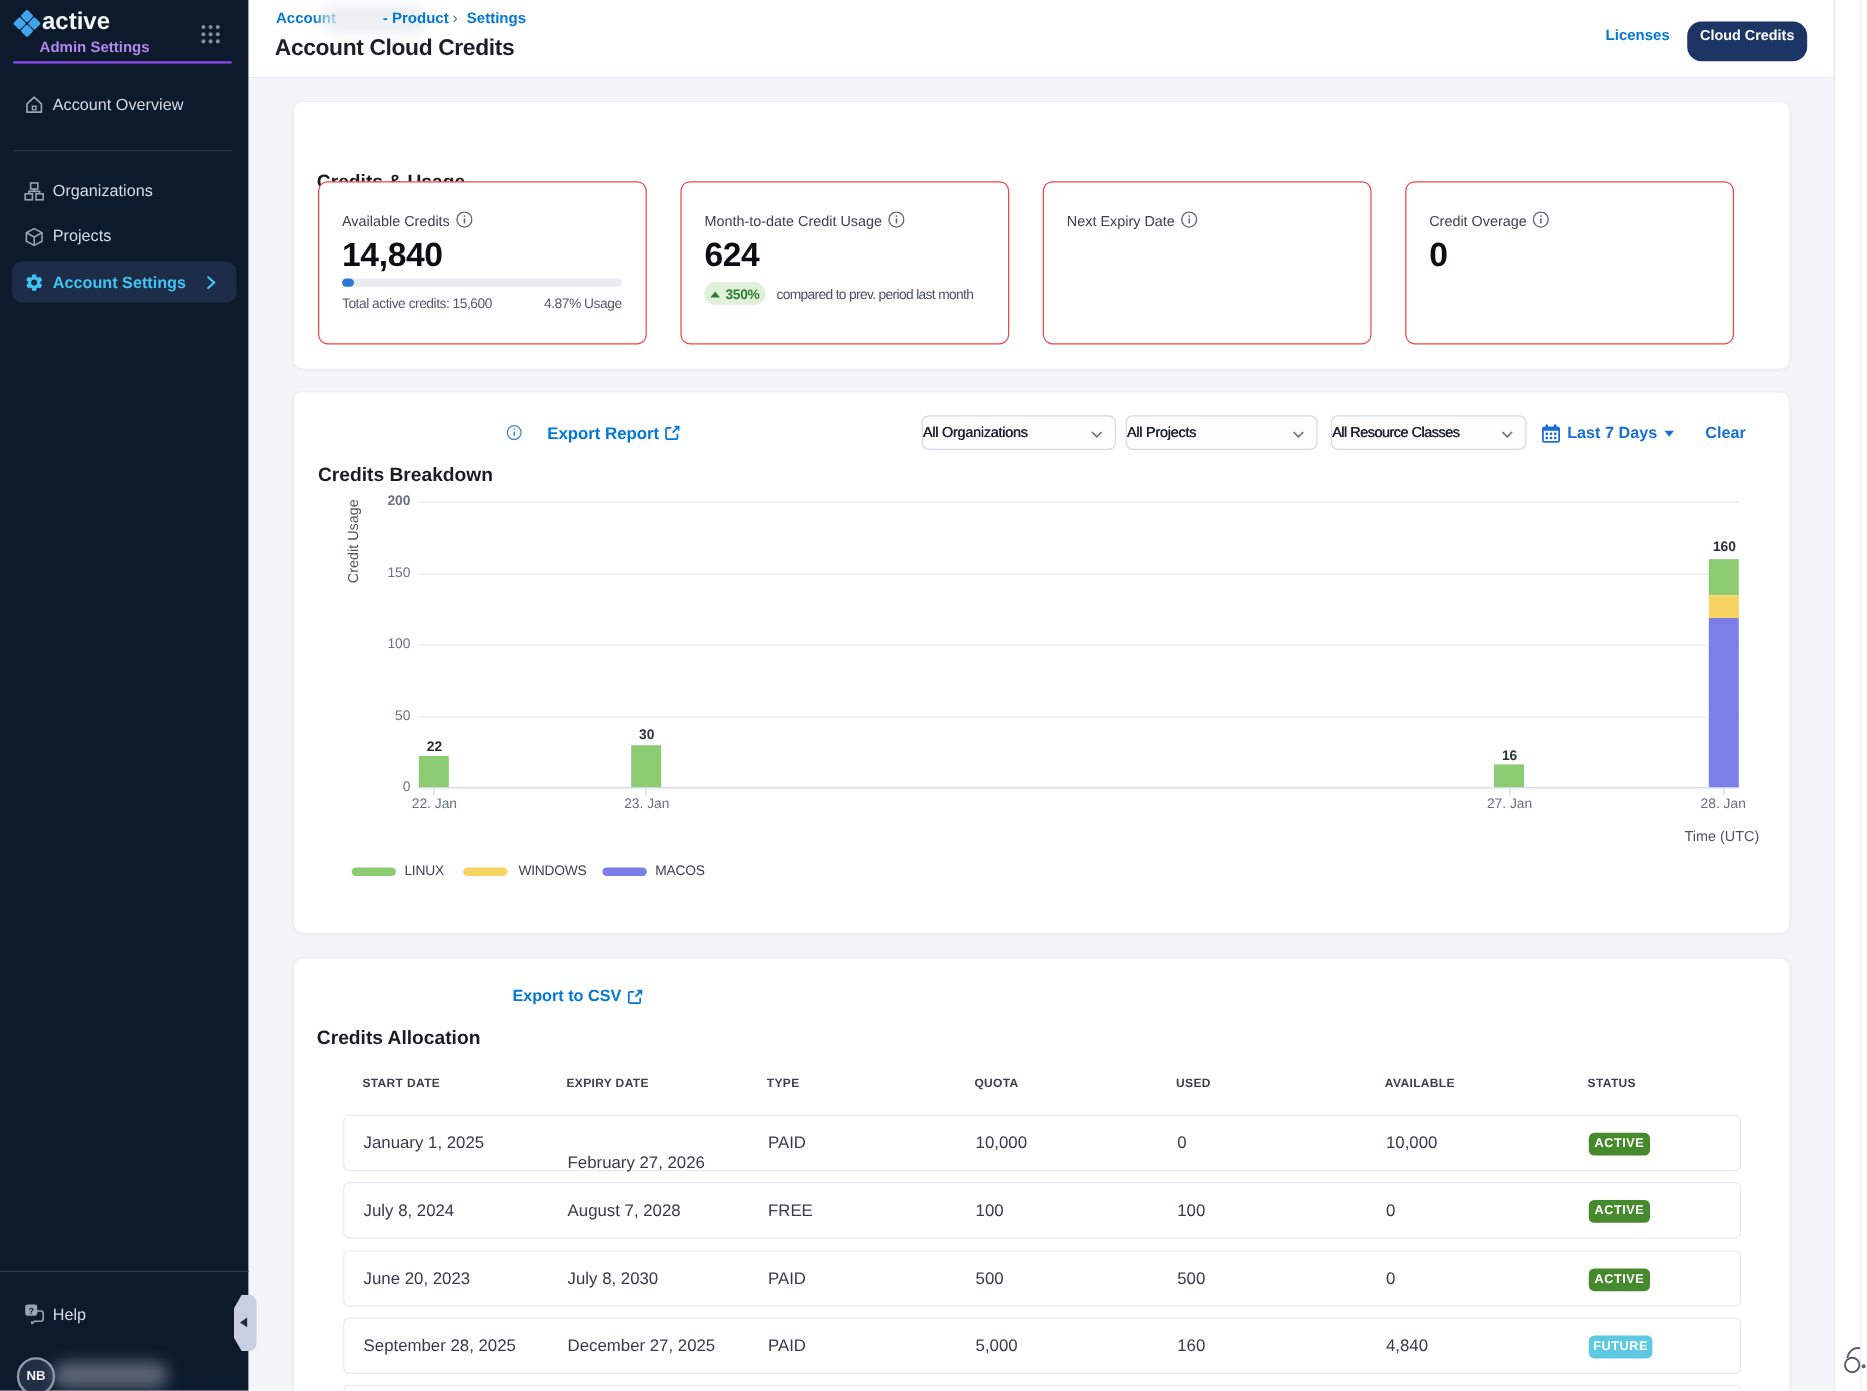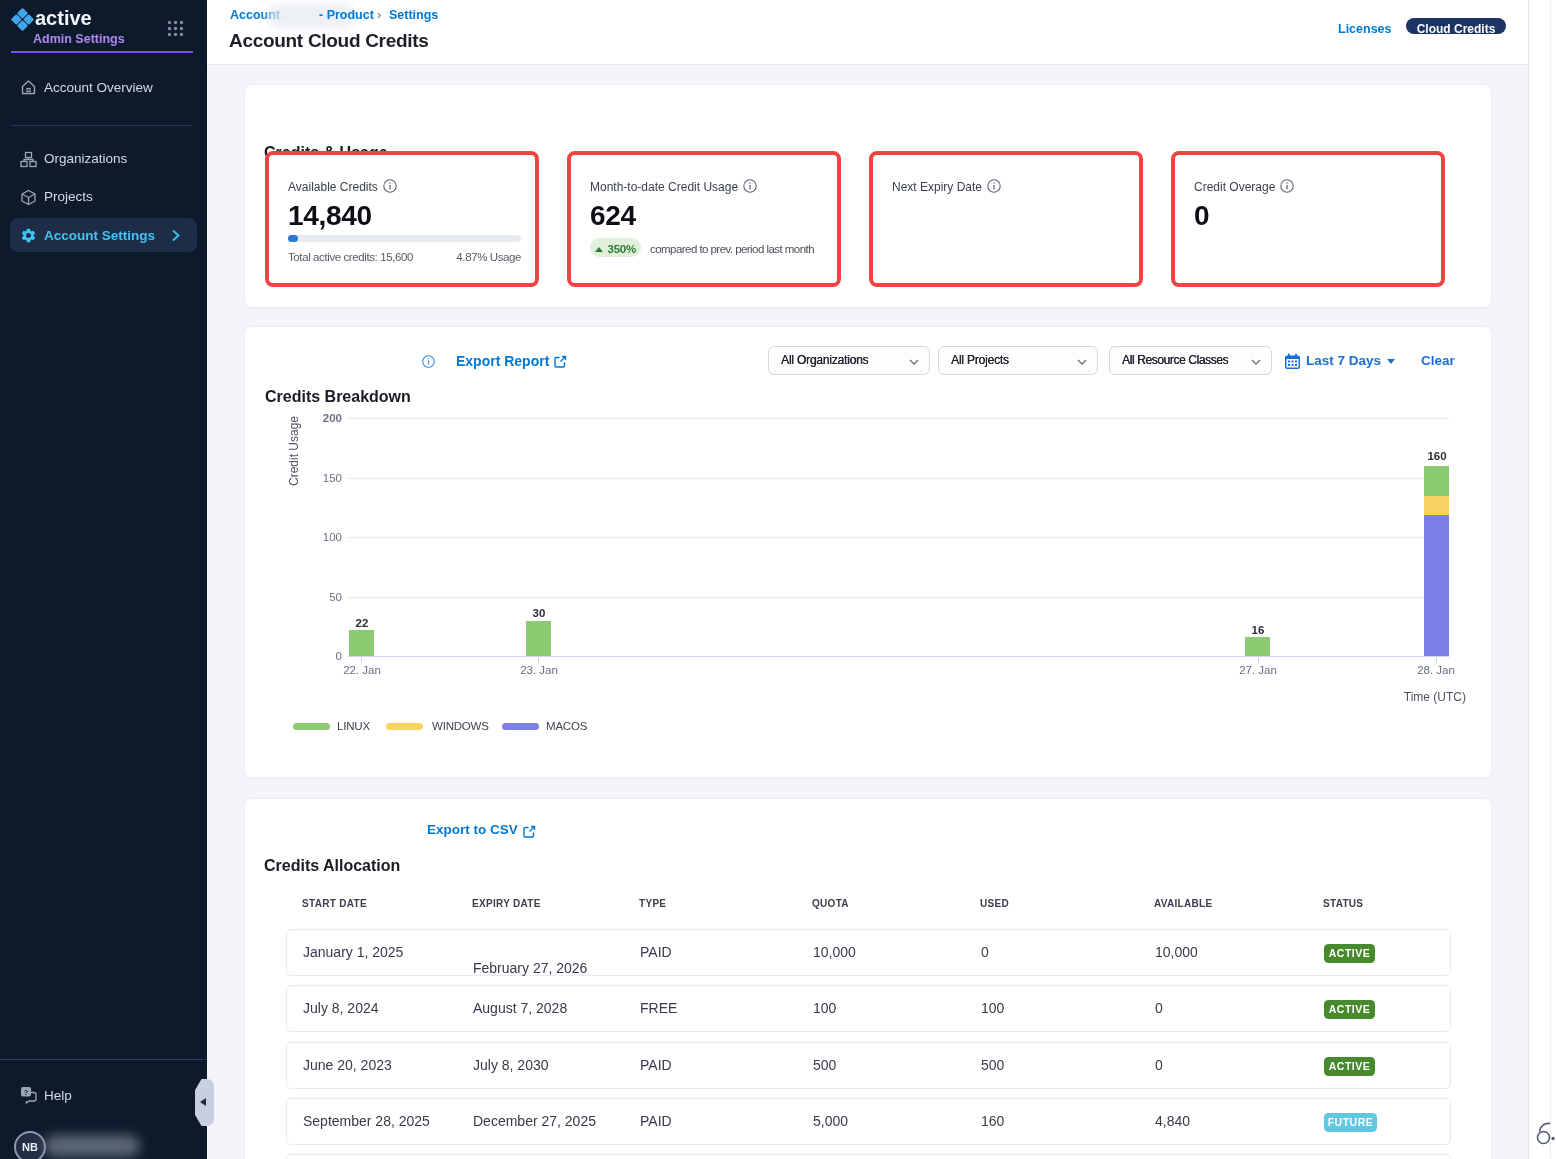--- a/index.html
+++ b/index.html
@@ -11,28 +11,28 @@
   
   #sidebar { left:0; top:0; width:207px; height:1159px; background:#0c1a2c; }
   .nav-text { font-size:13.5px; color:#d4dae5; }
 
   
   #main { left:207px; top:0; width:1321px; height:1159px; background:#f3f5f9; }
   #header { left:0; top:0; width:1321px; height:65px; background:#fff; border-bottom:1px solid #e7eaf0; }
   .card { position:absolute; background:#fff; border:1px solid #eceff4; border-radius:8px;
           box-shadow:0 1px 2px rgba(40,41,61,0.04); }
   .h17 { font-size:16px; font-weight:bold; color:#191c22;margin-top:37px; }
-  .statcard { position:absolute; background:#fff; border:4px solid #ef4444; border-radius:8px; width:274px; height:136px; top:66px; }
+  .statcard { position:absolute; background:#fff; border:1px solid #ef4444; border-radius:8px; width:274px; height:136px; top:66px; }
   .statlabel { position:absolute; top:24px; left:19px; font-size:12px; color:#3b414d; white-space:nowrap; }
   .statval { position:absolute; left:19px; top:45px; font-size:28px; font-weight:bold; color:#0b0e13; letter-spacing:-0.3px;}
   .info { display:inline-block; vertical-align:-2px; margin-left:5px; }
 
   
   .dd { position:absolute; height:29px; background:#fdfdfe; border:1px solid #d4d9e4; border-radius:6px;
-        font-size:12px; color:#1f242d; letter-spacing:-0.2px; line-height:27px; padding-left:12px; text-shadow:0.35px 0 #1f242d; }
+        font-size:12px; color:#1f242d; letter-spacing:-0.2px; line-height:27px; text-shadow:0.35px 0 #1f242d; }
   .dd svg { position:absolute; right:10px; top:12px; }
 
   
   .gridline { position:absolute; left:348px; width:1101px; height:1px; background:#e9e9f1; }
   .ylab { position:absolute; width:40px; text-align:right; font-size:11.5px; color:#6a7184; }
   .xlab { position:absolute; width:70px; text-align:center; font-size:11.5px; color:#666f85; }
   .bar { position:absolute; width:25px; }
   .blab { position:absolute; width:60px; text-align:center; font-size:11.5px; font-weight:bold; color:#2b2f38; }
   .leg { position:absolute; top:723px; height:7px; width:37px; border-radius:3.5px; }
   .legt { position:absolute; top:720px; font-size:11.5px; letter-spacing:-0.2px; color:#3f4450; }
@@ -53,21 +53,21 @@
 
     <div class="abs" style="left:23px; top:8px; font-size:12.5px; color:#0278d5; font-weight:bold;">Account</div>
     <div class="abs" style="left:60px; top:4px; width:88px; height:24px; background:rgba(229,233,240,0.75); filter:blur(5px); border-radius:12px;"></div>
     <div class="abs" style="left:112px; top:8px; font-size:12.5px; color:#0278d5; font-weight:bold;">- Product</div>
     <div class="abs" style="left:170px; top:7px; font-size:13px; color:#5f6b7c;">›</div>
     <div class="abs" style="left:182px; top:8px; font-size:12.5px; color:#0278d5; font-weight:bold;">Settings</div>
 
     <div class="abs" style="left:22px; top:30px; font-size:19px; font-weight:bold; color:#1c1f26; letter-spacing:-0.3px;">Account Cloud Credits</div>
 
     <div class="abs" style="left:1131px; top:22px; font-size:12.5px; font-weight:bold; color:#0278d5;">Licenses</div>
-    <div class="abs" style="left:1199px; top:18px; width:100px; height:16px; background:#1c3564; border-radius:12px;
+    <div class="abs" style="left:1199px; top:18px; width:100px; height:33px; background:#1c3564; border-radius:12px;
          color:#fff; font-size:12px; font-weight:bold; text-align:center; line-height:23px;">Cloud Credits</div>
 
     <div class="card" style="left:37px; top:84px; width:1248px; height:224px;">
       <div class="abs h17" style="left:19px; top:22px;">Credits &amp; Usage</div>
 
       <div class="statcard" style="left:20px;">
         <div class="statlabel">Available Credits<span class="info"><svg width="14" height="14" viewBox="0 0 14 14">
                 <circle cx="7" cy="7" r="6.2" fill="none" stroke="#5f6673" stroke-width="1.1"></circle>
                 <rect x="6.4" y="6" width="1.3" height="4.2" fill="#5f6673"></rect>
                 <rect x="6.4" y="3.4" width="1.3" height="1.3" fill="#5f6673"></rect>

